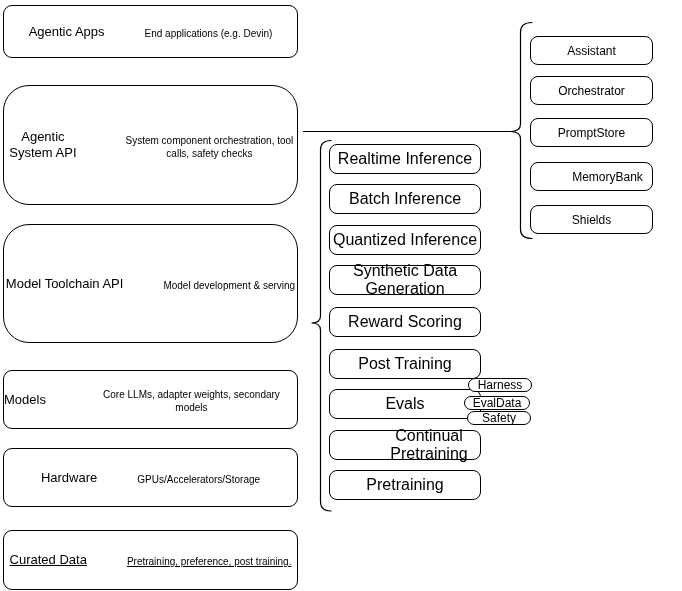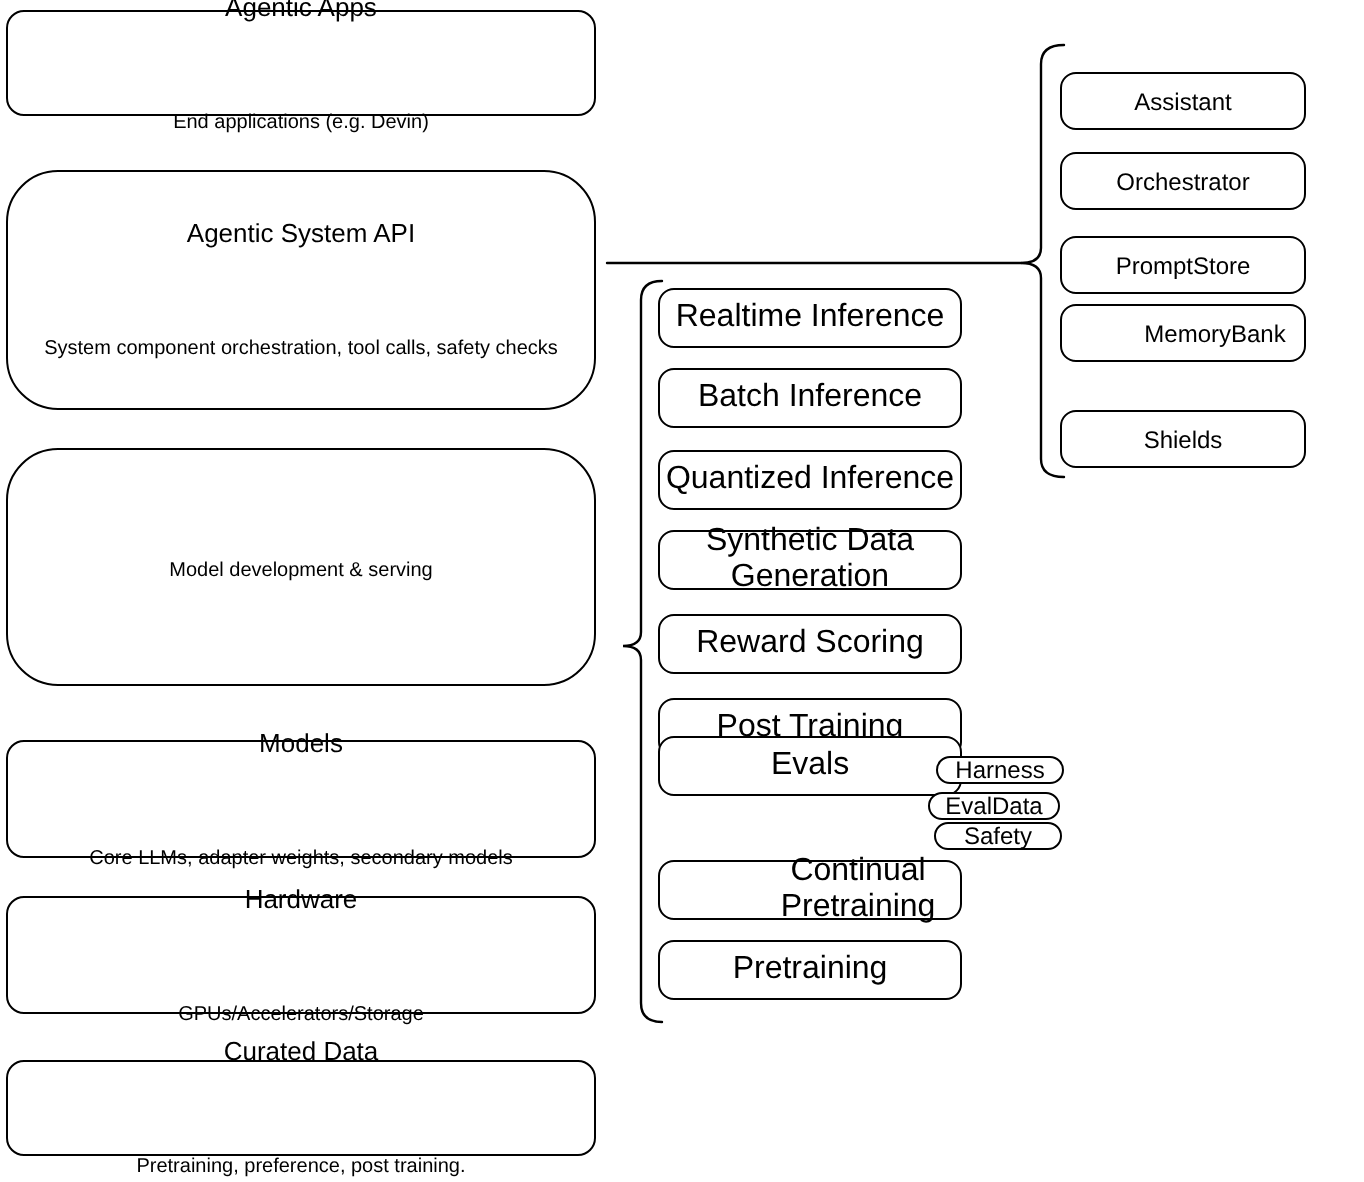--- a/index.html
+++ b/index.html
@@ -15,21 +15,21 @@
   .box {
     position: absolute;
     background: #ffffff;
     border: 1px solid #000000;
     box-sizing: border-box;
     display: flex;
     align-items: center;
     justify-content: center;
     text-align: center;
   }
-  .layer-box { left: 3px; width: 295px; flex-direction: column; gap: 40px; }
+  .layer-box { left: 3px; width: 295px; flex-direction: row; gap: 40px; }
   .layer-title { font-size: 13px; line-height: 16px; }
   .layer-subtitle { font-size: 10px; line-height: 13px; margin-top: 3px; }
   .r8  { border-radius: 9px; }
   .r26 { border-radius: 26px; }
   .tool-box { left: 329px; width: 152px; height: 30px; border-radius: 8px; font-size: 16px; }
   .agent-box { left: 530px; width: 123px; height: 29px; border-radius: 8px; font-size: 12px; }
   .tag-oval {
     position: absolute;
     background: #ffffff;
     border: 1px solid #000000;
@@ -56,53 +56,54 @@
 
   <div class="box layer-box r8" style="top:5px;   height:53px;">
     <div class="layer-title">Agentic Apps</div>
     <div class="layer-subtitle">End applications (e.g. Devin)</div>
   </div>
   <div class="box layer-box r26" style="top:85px;  height:120px;">
     <div class="layer-title">Agentic System API</div>
     <div class="layer-subtitle">System component orchestration, tool calls, safety checks</div>
   </div>
   <div class="box layer-box r26" style="top:224px; height:119px;">
+    <div class="layer-title">Model Toolchain API</div>
     <div class="layer-subtitle">Model development &amp; serving</div>
   </div>
   <div class="box layer-box r8" style="top:370px; height:59px;">
     <div class="layer-title">Models</div>
     <div class="layer-subtitle">Core LLMs, adapter weights, secondary models</div>
   </div>
   <div class="box layer-box r8" style="top:448px; height:59px;">
     <div class="layer-title">Hardware</div>
     <div class="layer-subtitle">GPUs/Accelerators/Storage</div>
   </div>
-  <div class="box layer-box r8" style="top:530px; height:48px;">
+  <div class="box layer-box r8" style="top:530px; height:60px;text-decoration:underline;">
     <div class="layer-title">Curated Data</div>
     <div class="layer-subtitle">Pretraining, preference, post training.</div>
   </div>
 
   <div class="box tool-box" style="top:144px;">Realtime Inference</div>
   <div class="box tool-box" style="top:184px;">Batch Inference</div>
   <div class="box tool-box" style="top:225px;">Quantized Inference</div>
   <div class="box tool-box" style="top:265px;">Synthetic Data Generation</div>
   <div class="box tool-box" style="top:307px;">Reward Scoring</div>
   <div class="box tool-box" style="top:349px;">Post Training</div>
-  <div class="box tool-box" style="top:368px;">Evals</div>
+  <div class="box tool-box" style="top:389px;">Evals</div>
   <div class="box tool-box" style="top:430px;padding-left:48px;">Continual Pretraining</div>
   <div class="box tool-box" style="top:470px;">Pretraining</div>
 
   <div class="tag-oval" style="left:468px; top:378px; width:64px; height:14px;">Harness</div>
   <div class="tag-oval" style="left:464px; top:396px; width:66px; height:14px;">EvalData</div>
   <div class="tag-oval" style="left:467px; top:411px; width:64px; height:14px;">Safety</div>
 
   <div class="box agent-box" style="top:36px;">Assistant</div>
   <div class="box agent-box" style="top:76px;">Orchestrator</div>
   <div class="box agent-box" style="top:118px;">PromptStore</div>
-  <div class="box agent-box" style="top:152px;padding-left:32px;">MemoryBank</div>
+  <div class="box agent-box" style="top:162px;padding-left:32px;">MemoryBank</div>
   <div class="box agent-box" style="top:205px;">Shields</div>
 
   <svg id="overlay" viewBox="0 0 682 591" xmlns="http://www.w3.org/2000/svg">
     <path d="M 331 140.5 Q 320.5 140.5 320.5 150 L 320.5 316 Q 320.5 323 311.5 323 Q 320.5 323 320.5 330 L 320.5 501.5 Q 320.5 511 331 511"></path>
     <path d="M 532 22.5 Q 520.5 22.5 520.5 32 L 520.5 124 Q 520.5 131.5 510.5 131.5 Q 520.5 131.5 520.5 139 L 520.5 229.5 Q 520.5 238.5 532 238.5"></path>
     <path d="M 303.5 131.5 L 510.5 131.5"></path>
   </svg>
 
 </div>
 

